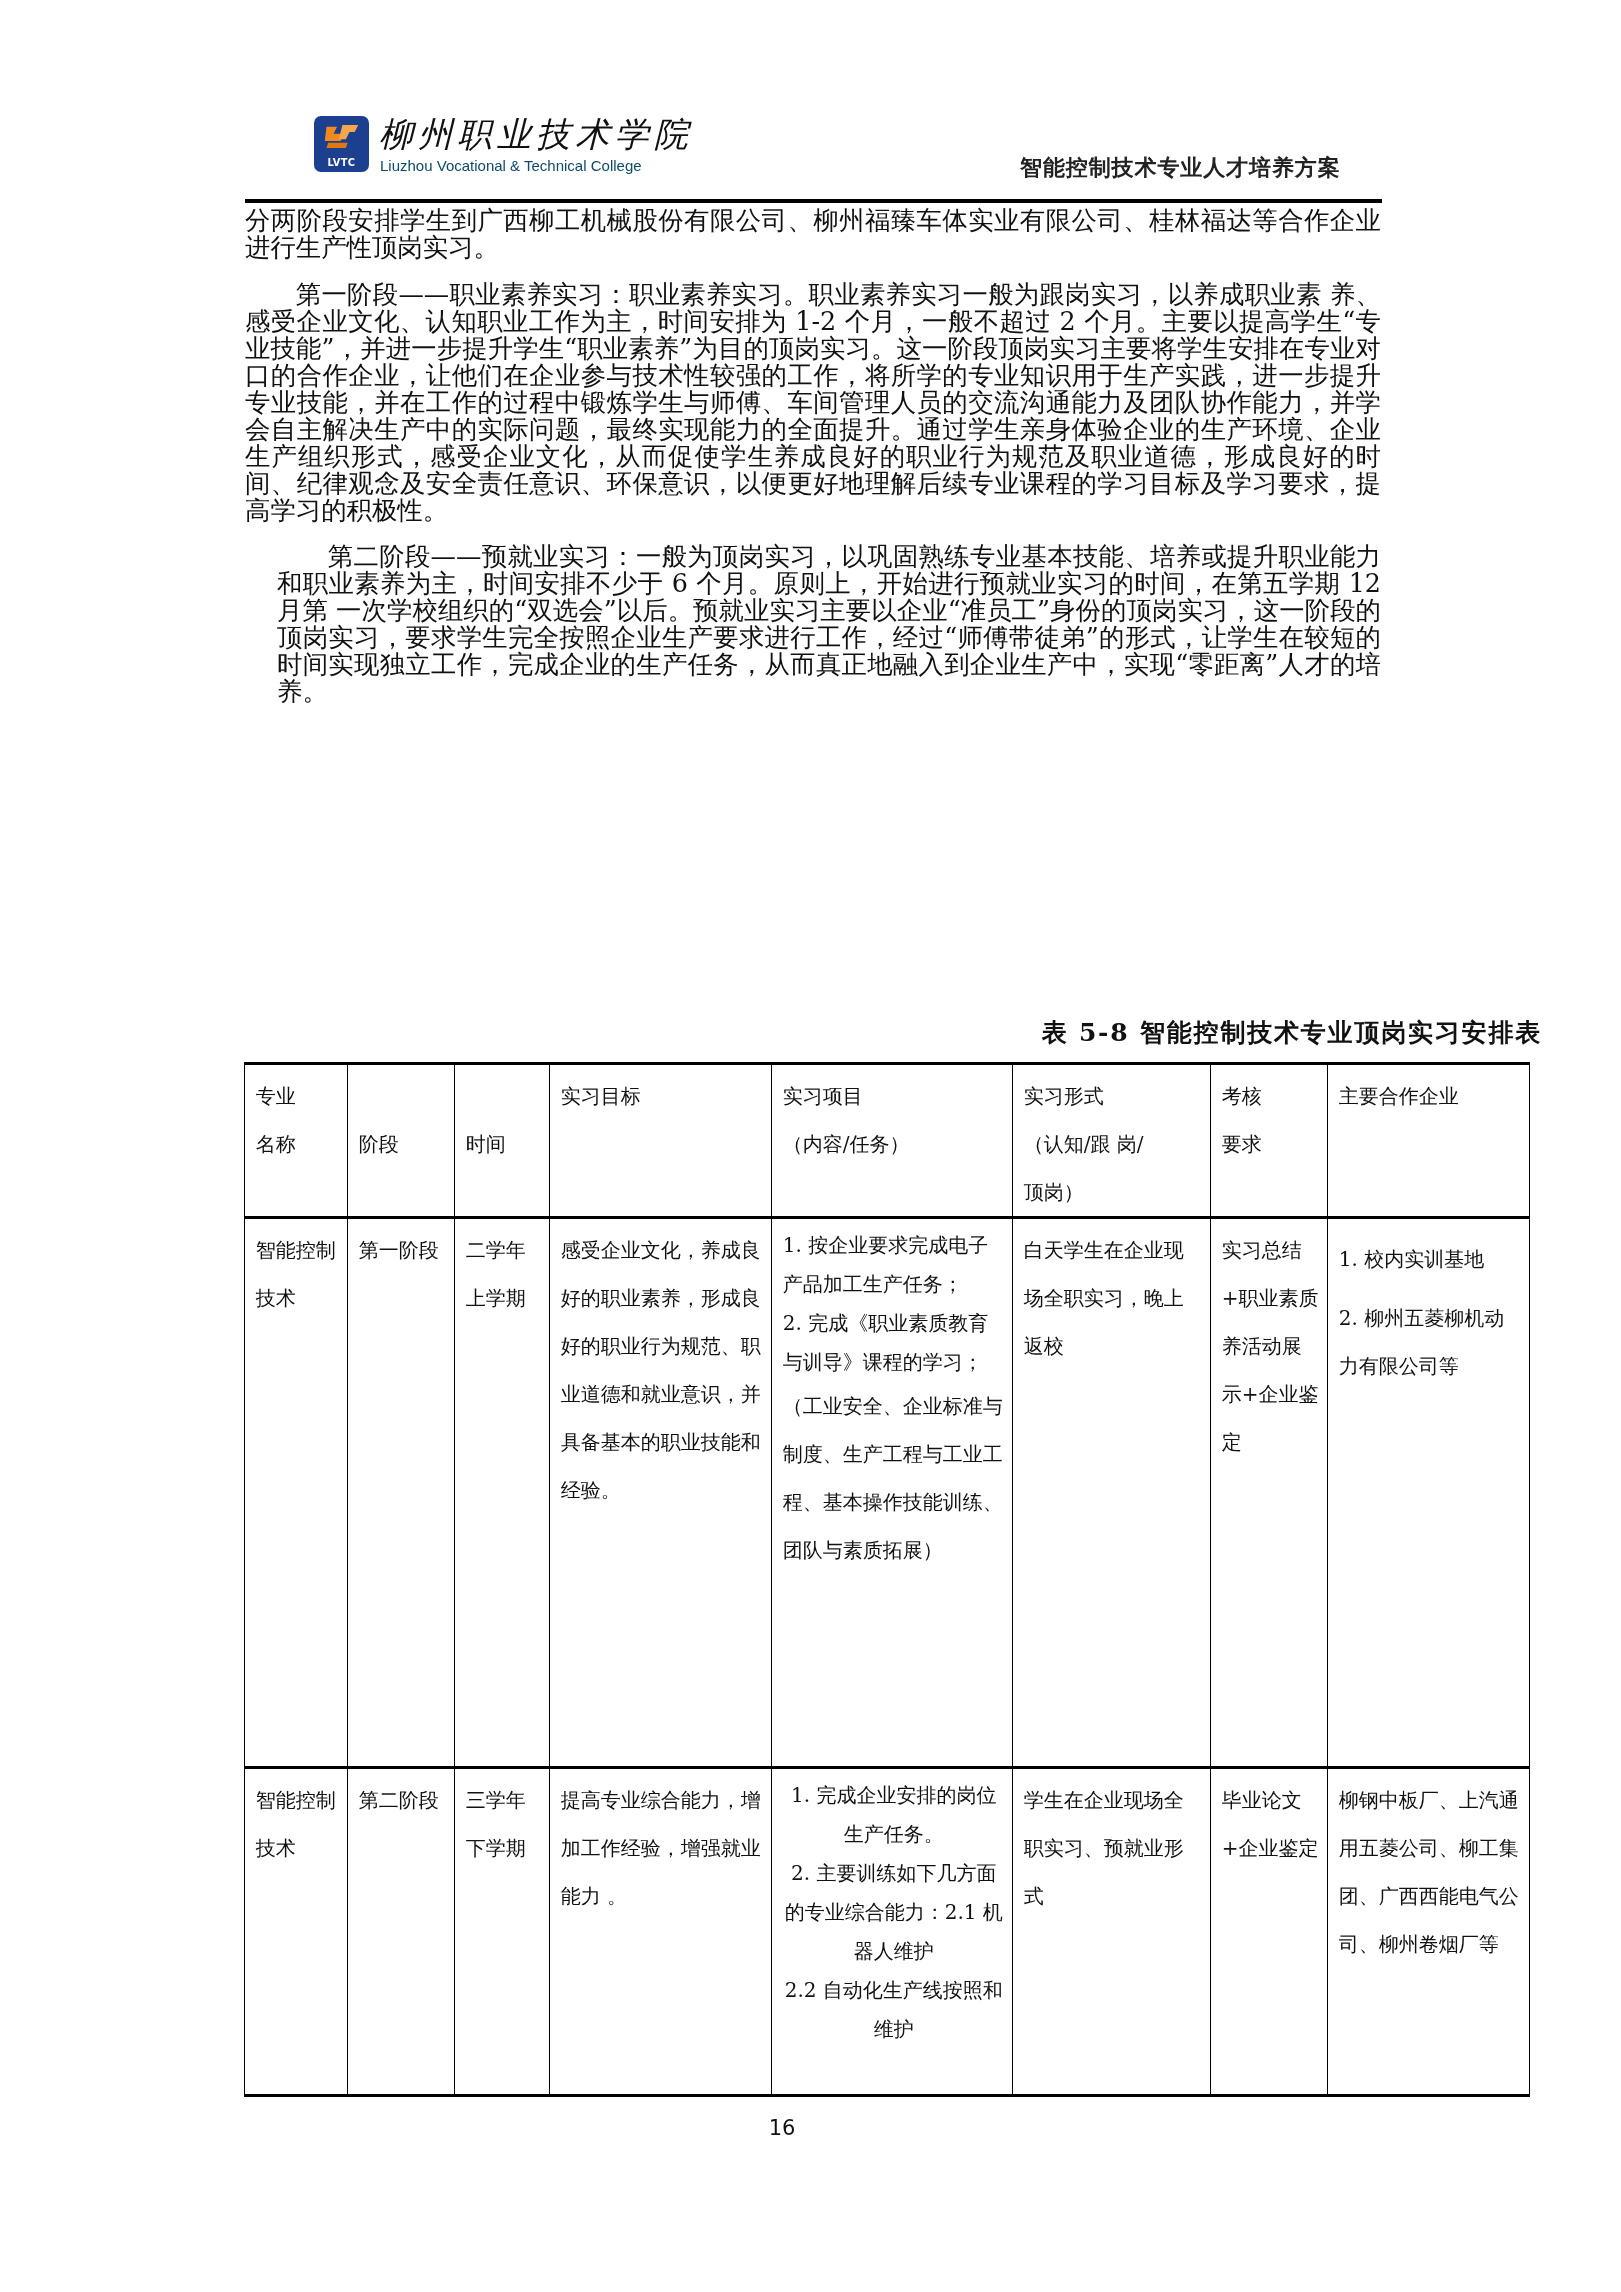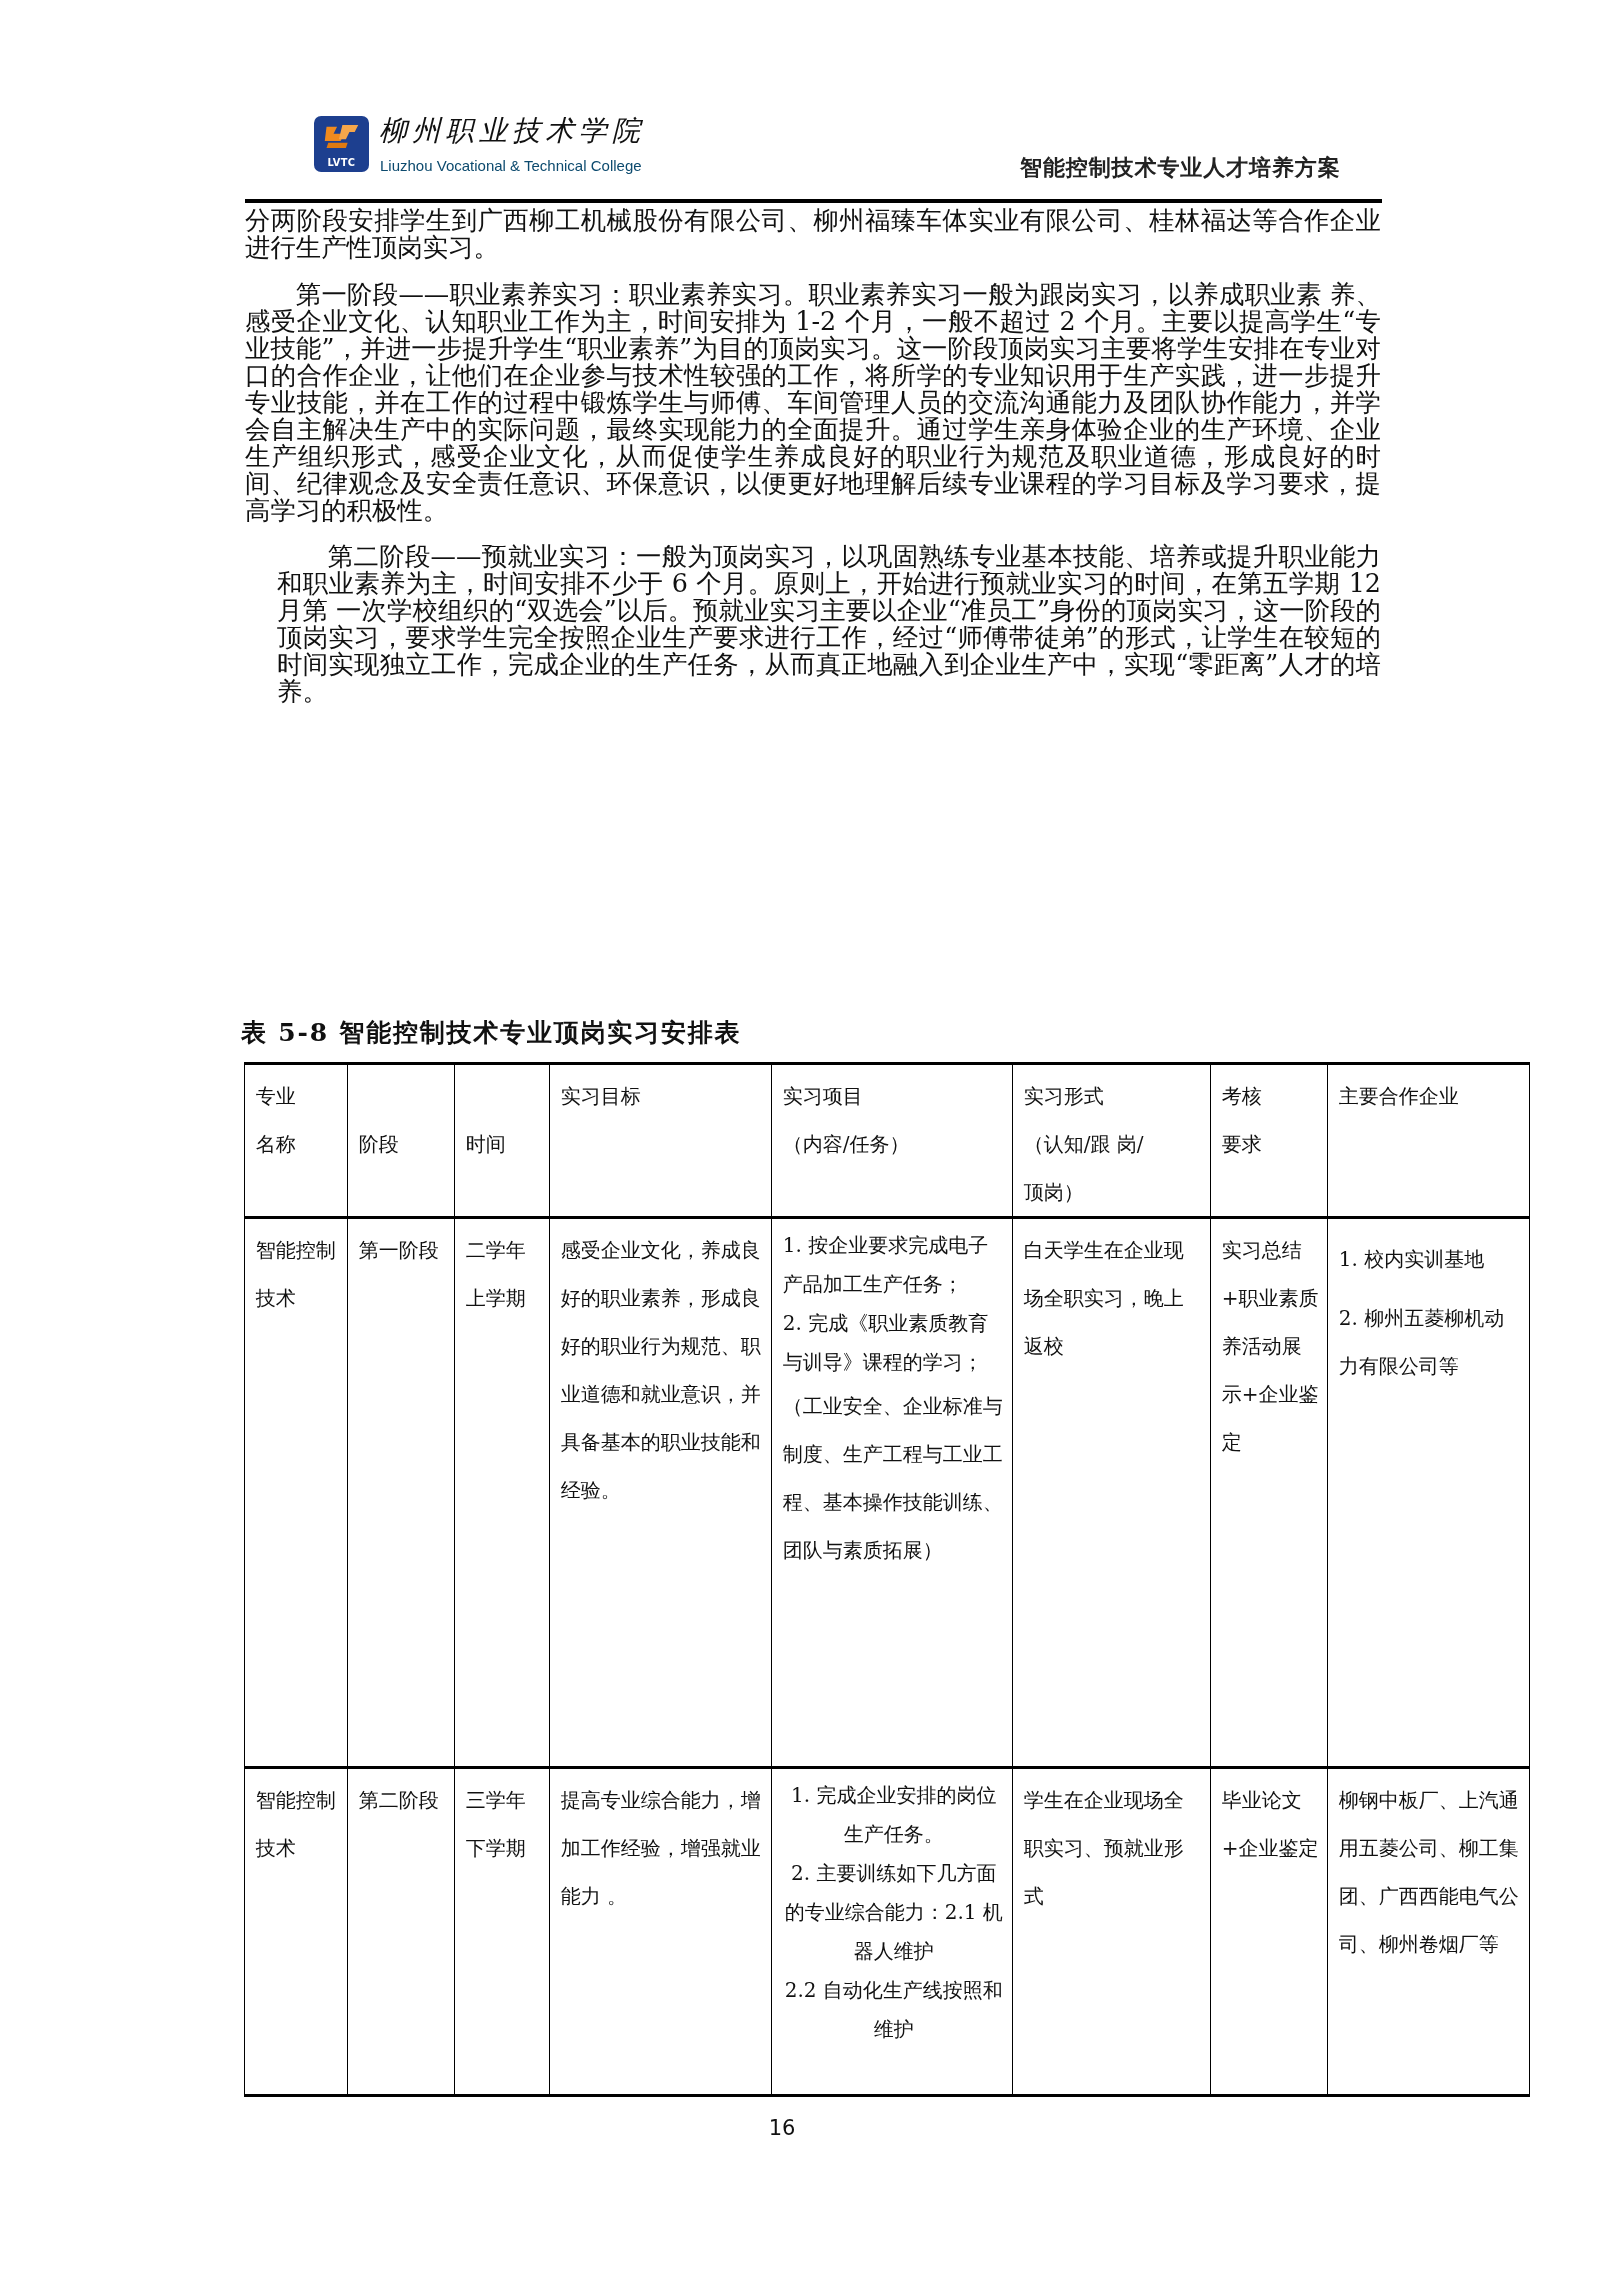--- a/index.html
+++ b/index.html
@@ -3,32 +3,32 @@
 <meta charset="utf-8">
 <style>
   html, body { margin:0; padding:0; background:#fff; }
   body { width:1622px; height:2293px; position:relative; overflow:hidden;
          font-family:"DejaVu Serif","Liberation Serif",serif; color:#111; }
   .logo-box { position:absolute; left:306px; top:116px; width:55px; height:56px;
               background:#1d3f8f; border-radius:7.1px; overflow:hidden;margin-left:8px; }
   .logo-mark { position:absolute; left:9px; top:7.1px; width:37px; height:27px; }
   .logo-abbr { position:absolute; left:0; right:0; bottom:4.5px; text-align:center;
                color:#fff; font:bold 9.8px "DejaVu Sans",sans-serif; letter-spacing:0.4px; }
-  .college-cn { position:absolute; left:379px; top:112px; font-size:28px; font-style:italic;
+  .college-cn { position:absolute; left:379px; top:112px; font-size:34px; font-style:italic;
                 font-family:Liberation Mono, monospace; letter-spacing:5.3px; color:#111; }
   .college-en { position:absolute; left:380px; top:157px; font-size:15px;
                 font-family:"Liberation Sans",sans-serif; color:#0c4a6e; }
   .doc-title { position:absolute; left:1020px; top:153px; font-size:22px;
                font-family:"DejaVu Sans",sans-serif; color:#222; letter-spacing:0.9px;font-weight:bold; }
   .header-rule { position:absolute; left:245px; top:199px; width:1137px; height:3.6px; background:#000; }
   .body-text { position:absolute; left:245px; width:1136px; font-size:25.4px; line-height:27px;
                text-align:justify; text-align-last:left; }
   .p { margin:0; }
   .indent { text-indent:2em; }
-  .caption { position:absolute; left:241px; width:1301px; top:1016px; text-align:left;
+  .caption { position:absolute; left:241px; width:1301px; top:1016px; text-align:right;
              font-size:25px; font-weight:bold; letter-spacing:1.8px; }
   table.sched { position:absolute; left:244px; top:1062px; width:1286px; border-collapse:collapse;
                 table-layout:fixed; font-size:20px; }
   table.sched td { border:1.8px solid #000; vertical-align:top; padding:7.1px 7.1px 0 10.7px;
                    line-height:48px; word-break:break-all; }
   table.sched tr.hdr td { height:134px; }
   table.sched tr.r1 td { height:531px; }
   table.sched tr.r2 td { height:318px; }
   table.sched { border-top:3.6px solid #000; border-bottom:3.6px solid #000; }
   table.sched tr.r1 td, table.sched tr.r2 td { border-top:3.6px solid #000; }

